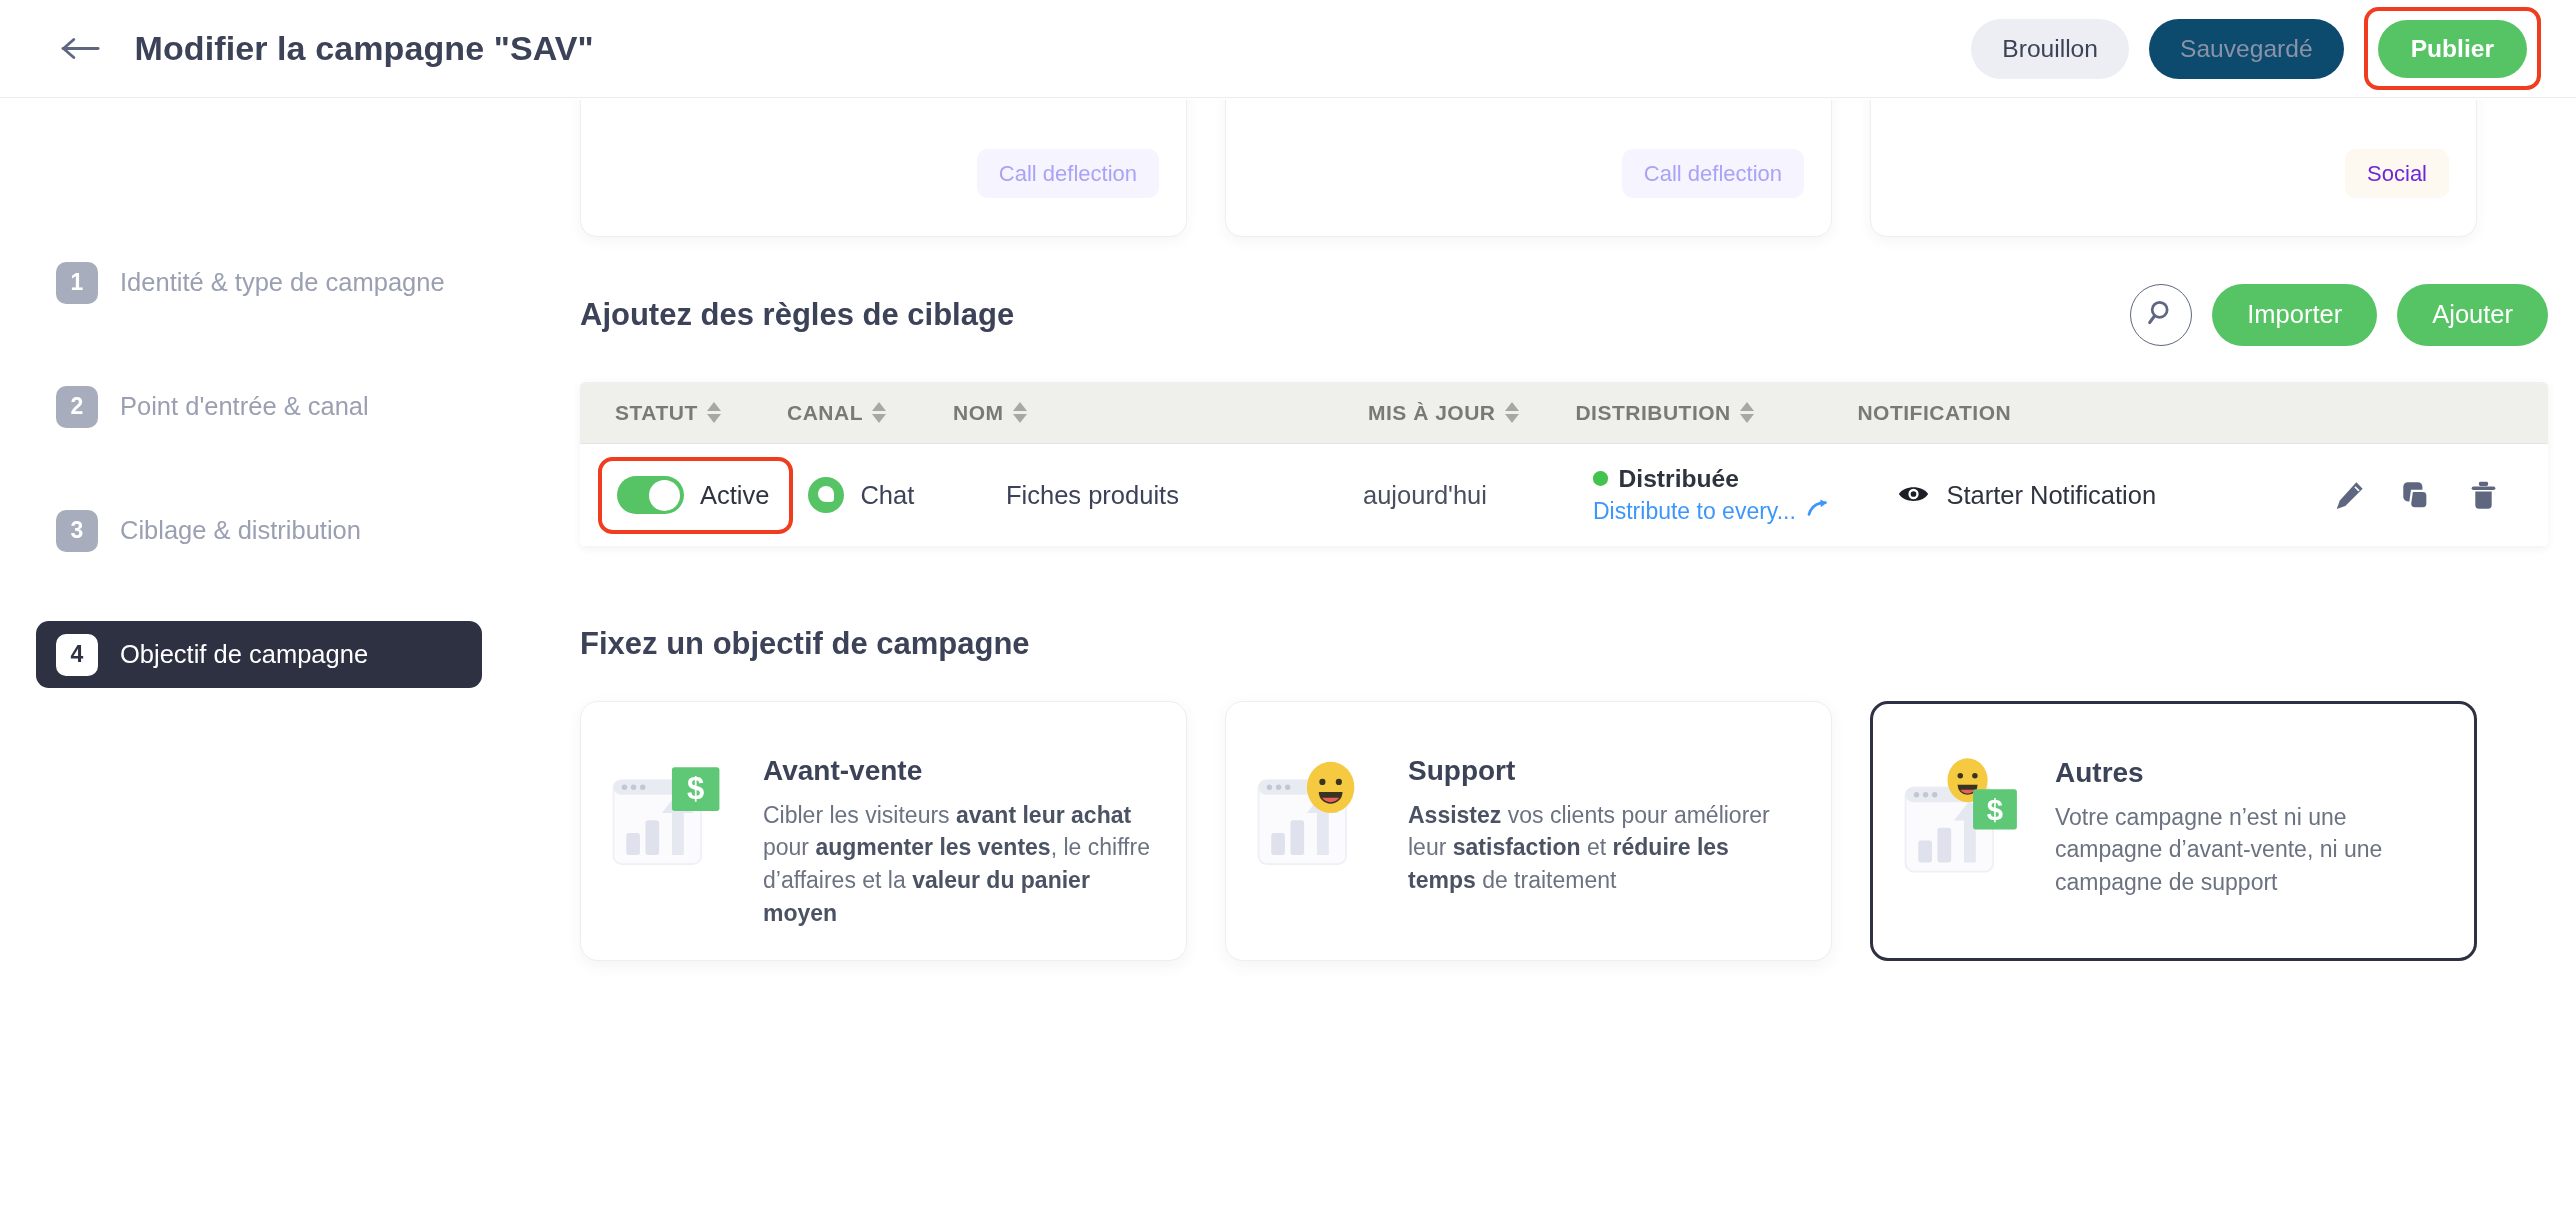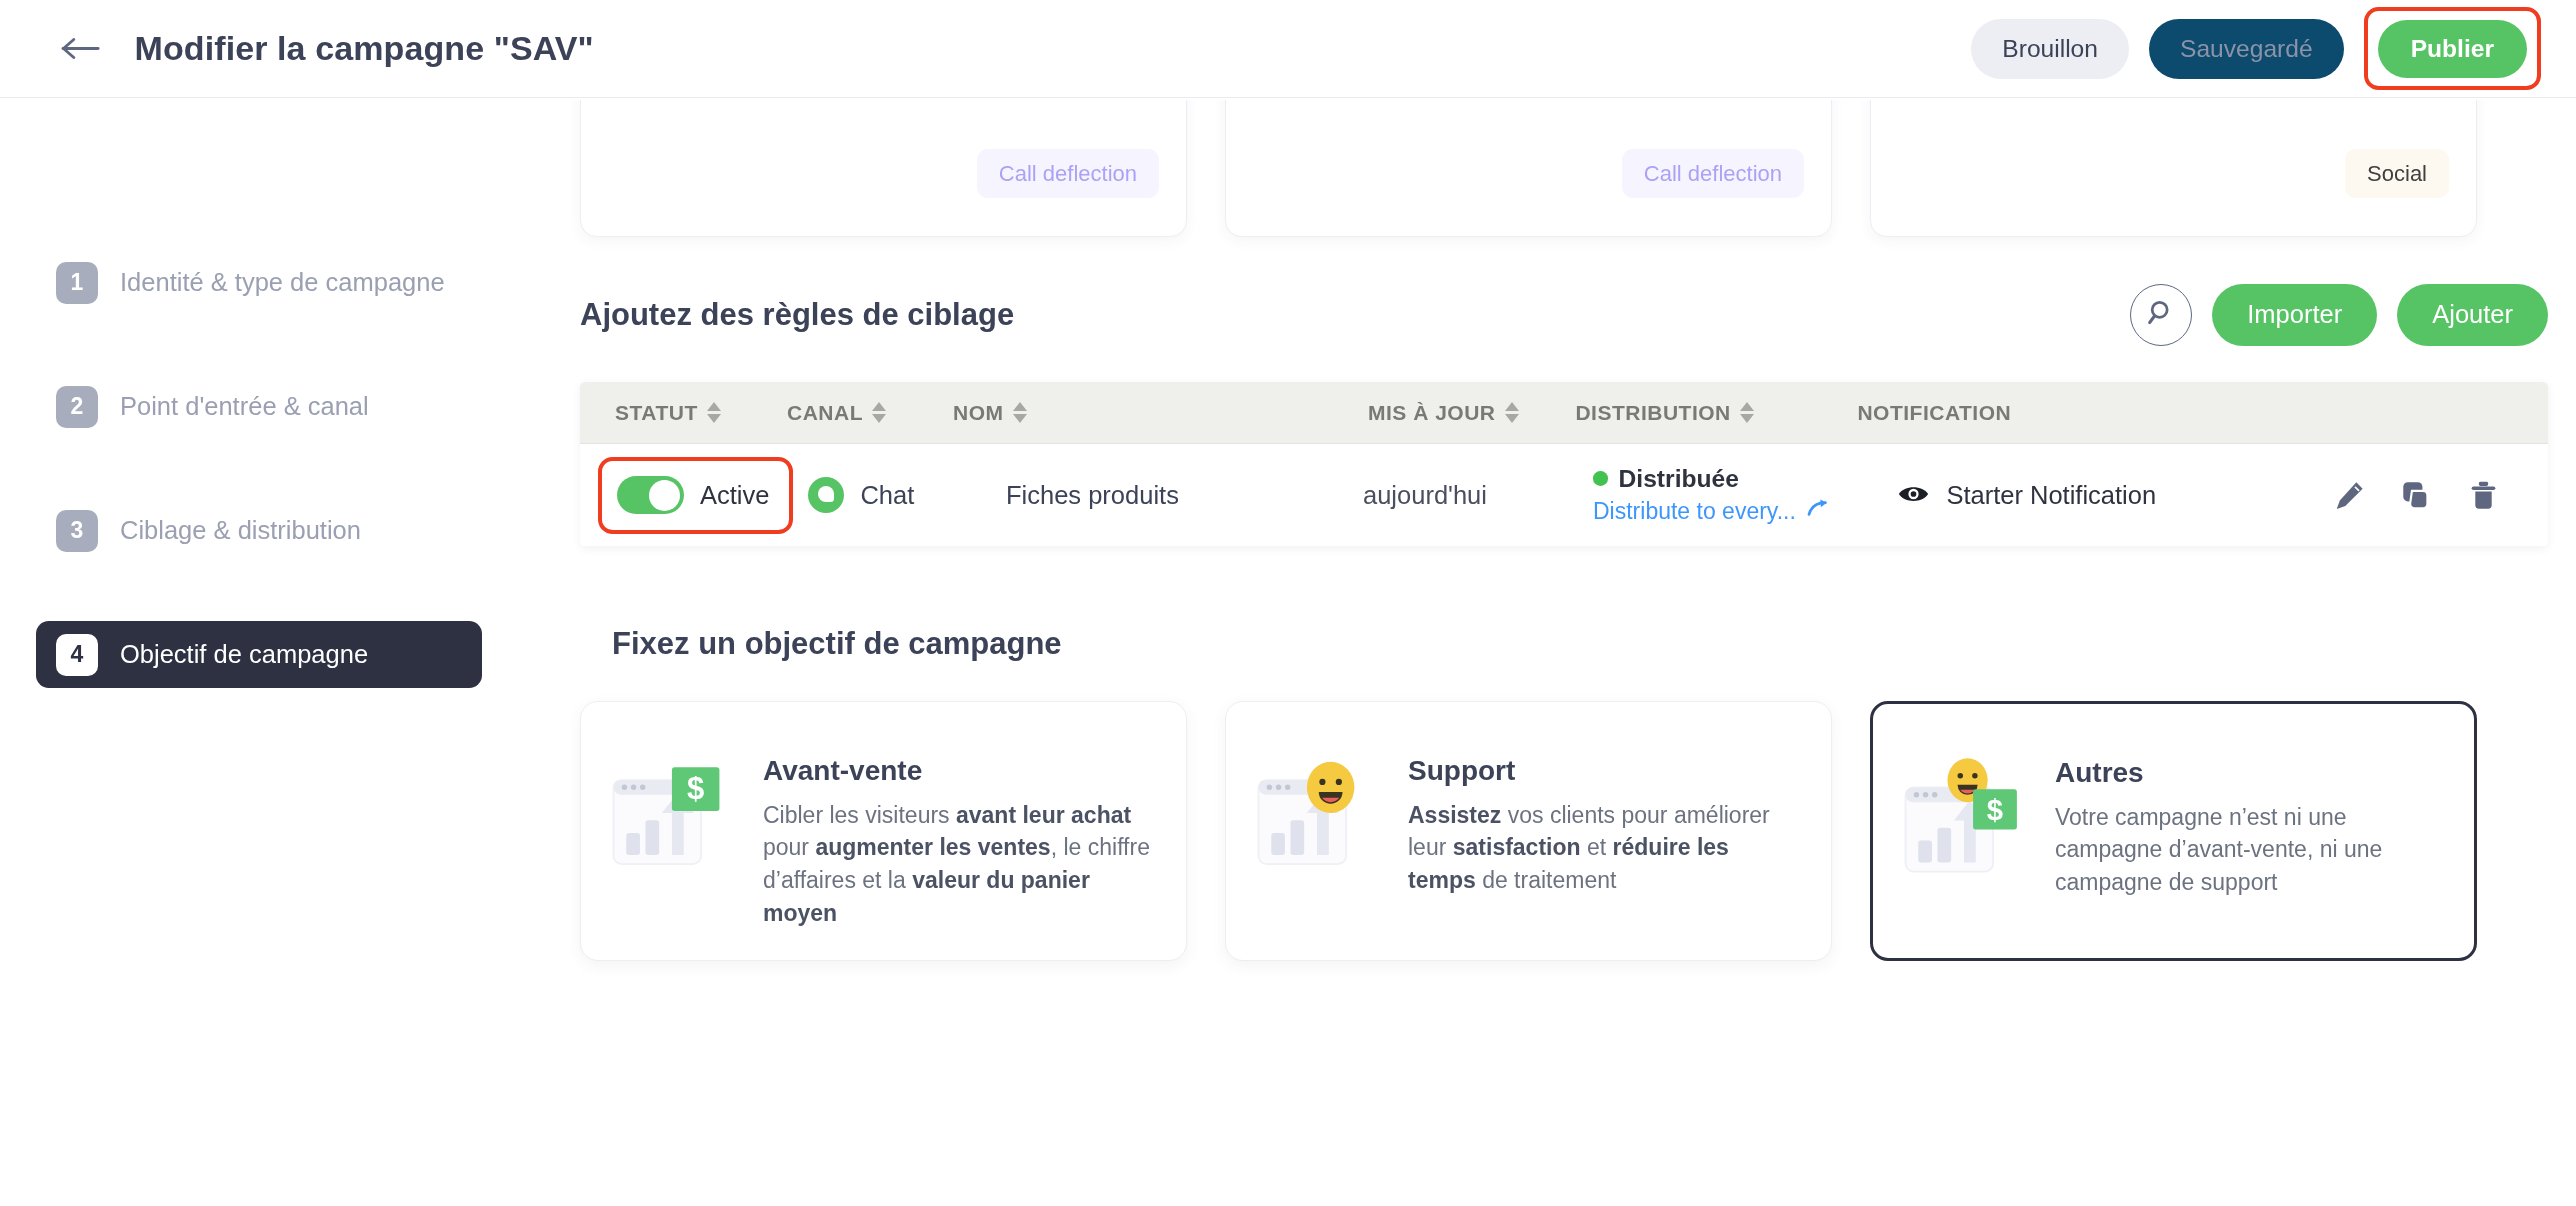--- a/index.html
+++ b/index.html
@@ -104,21 +104,21 @@
     box-shadow: 0 3.6px 12.8px rgba(60,66,87,.05);
     position: relative;
   }
   .topcard-badge {
     position: absolute; right: 27px; bottom: 38px;
     height: 49px; padding: 0 22px; border-radius: 11px;
     display: flex; align-items: center;
     font-size: 22px; font-weight: 500;
   }
   .badge-deflection { background: #f6f5ff; color: #a9a2f5; }
-  .badge-social { background: #fdf8f0; color: #404040; }
+  .badge-social { background: #fdf8f0; color: #6d28d9; }
 
   
   .sec-head {
     position: absolute; left: 33px; top: 171px;
     width: 1968px; height: 87px;
     display: flex; align-items: center;
   }
   .sec-title {
     font-size: 31px; font-weight: 700; color: #3c4257;
   }
@@ -217,21 +217,21 @@
 
   .row-icons {
     margin-left: auto; margin-right: 49px;
     display: flex; align-items: center; gap: 36px;
   }
   .row-icon { cursor: pointer; display: flex; }
 
   
   .obj-title {
     position: absolute; left: 33px; top: 526px;
-    font-size: 31px; font-weight: 700; color: #3c4257; margin-left: 32px;
+    font-size: 31px; font-weight: 700; color: #3c4257;
   }
   .obj-cards {
     position: absolute; left: 33px; top: 601px;
     width: 1968px; display: flex; gap: 38px;
   }
   .obj-card {
     width: 607px; height: 260px;
     background: #ffffff;
     border: 1.8px solid #eceef3; border-radius: 18px;
     box-shadow: 0 4.6px 14.6px rgba(60,66,87,.06);

